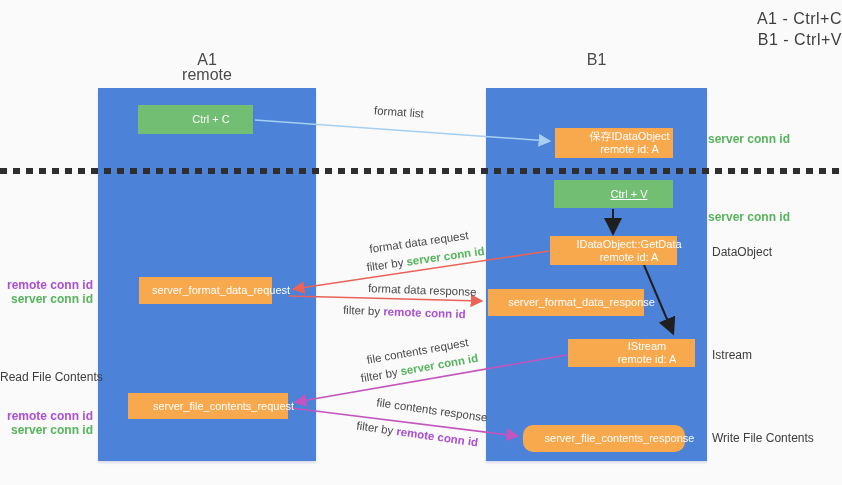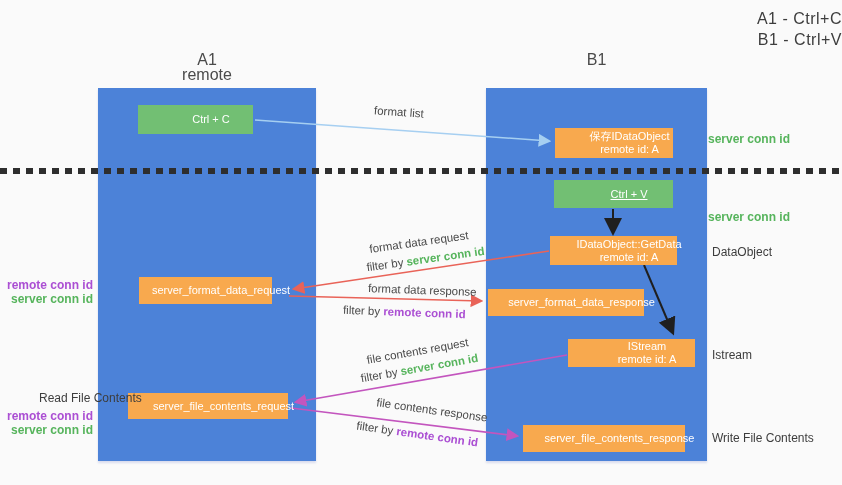--- a/index.html
+++ b/index.html
@@ -129,35 +129,35 @@
 
   <div class="node orange" style="left:568px;top:339px;width:127px;height:28px;">
     <div>IStream</div>
     <div>remote id: A</div>
   </div>
 
   <div class="node orange" style="left:128px;top:393px;width:160px;height:26px;">
     <div>server_file_contents_request</div>
   </div>
 
-  <div class="node orange" style="left:523px;top:425px;width:162px;height:27px;">
+  <div class="node orange" style="left:523px;top:425px;width:162px;height:27px;border-radius:10px;">
     <div>server_file_contents_response</div>
   </div>
 
   <div class="side-label green" style="left:708px;top:132px;">server conn id</div>
   <div class="side-label green" style="left:708px;top:210px;">server conn id</div>
   <div class="side-label" style="left:712px;top:245px;">DataObject</div>
   <div class="side-label" style="left:712px;top:348px;">Istream</div>
   <div class="side-label" style="left:712px;top:431px;">Write File Contents</div>
 
   <div class="conn-list" style="top:278px;">
     <div class="purple">remote conn id</div>
     <div class="green">server conn id</div>
   </div>
-  <div class="read-label" style="top:391px;margin-left:39px;">Read File Contents</div>
+  <div class="read-label" style="top:370px;">Read File Contents</div>
   <div class="conn-list" style="top:409px;">
     <div class="purple">remote conn id</div>
     <div class="green">server conn id</div>
   </div>
 
   <div class="arrow-label rot-p4" style="left:374px;top:106px;">format list</div>
 
   <div class="arrow-label rot-m8" style="left:369px;top:236px;">format data request</div>
   <div class="arrow-label rot-m8" style="left:366px;top:253px;">
     <span>filter by </span><span class="green">server conn id</span>

